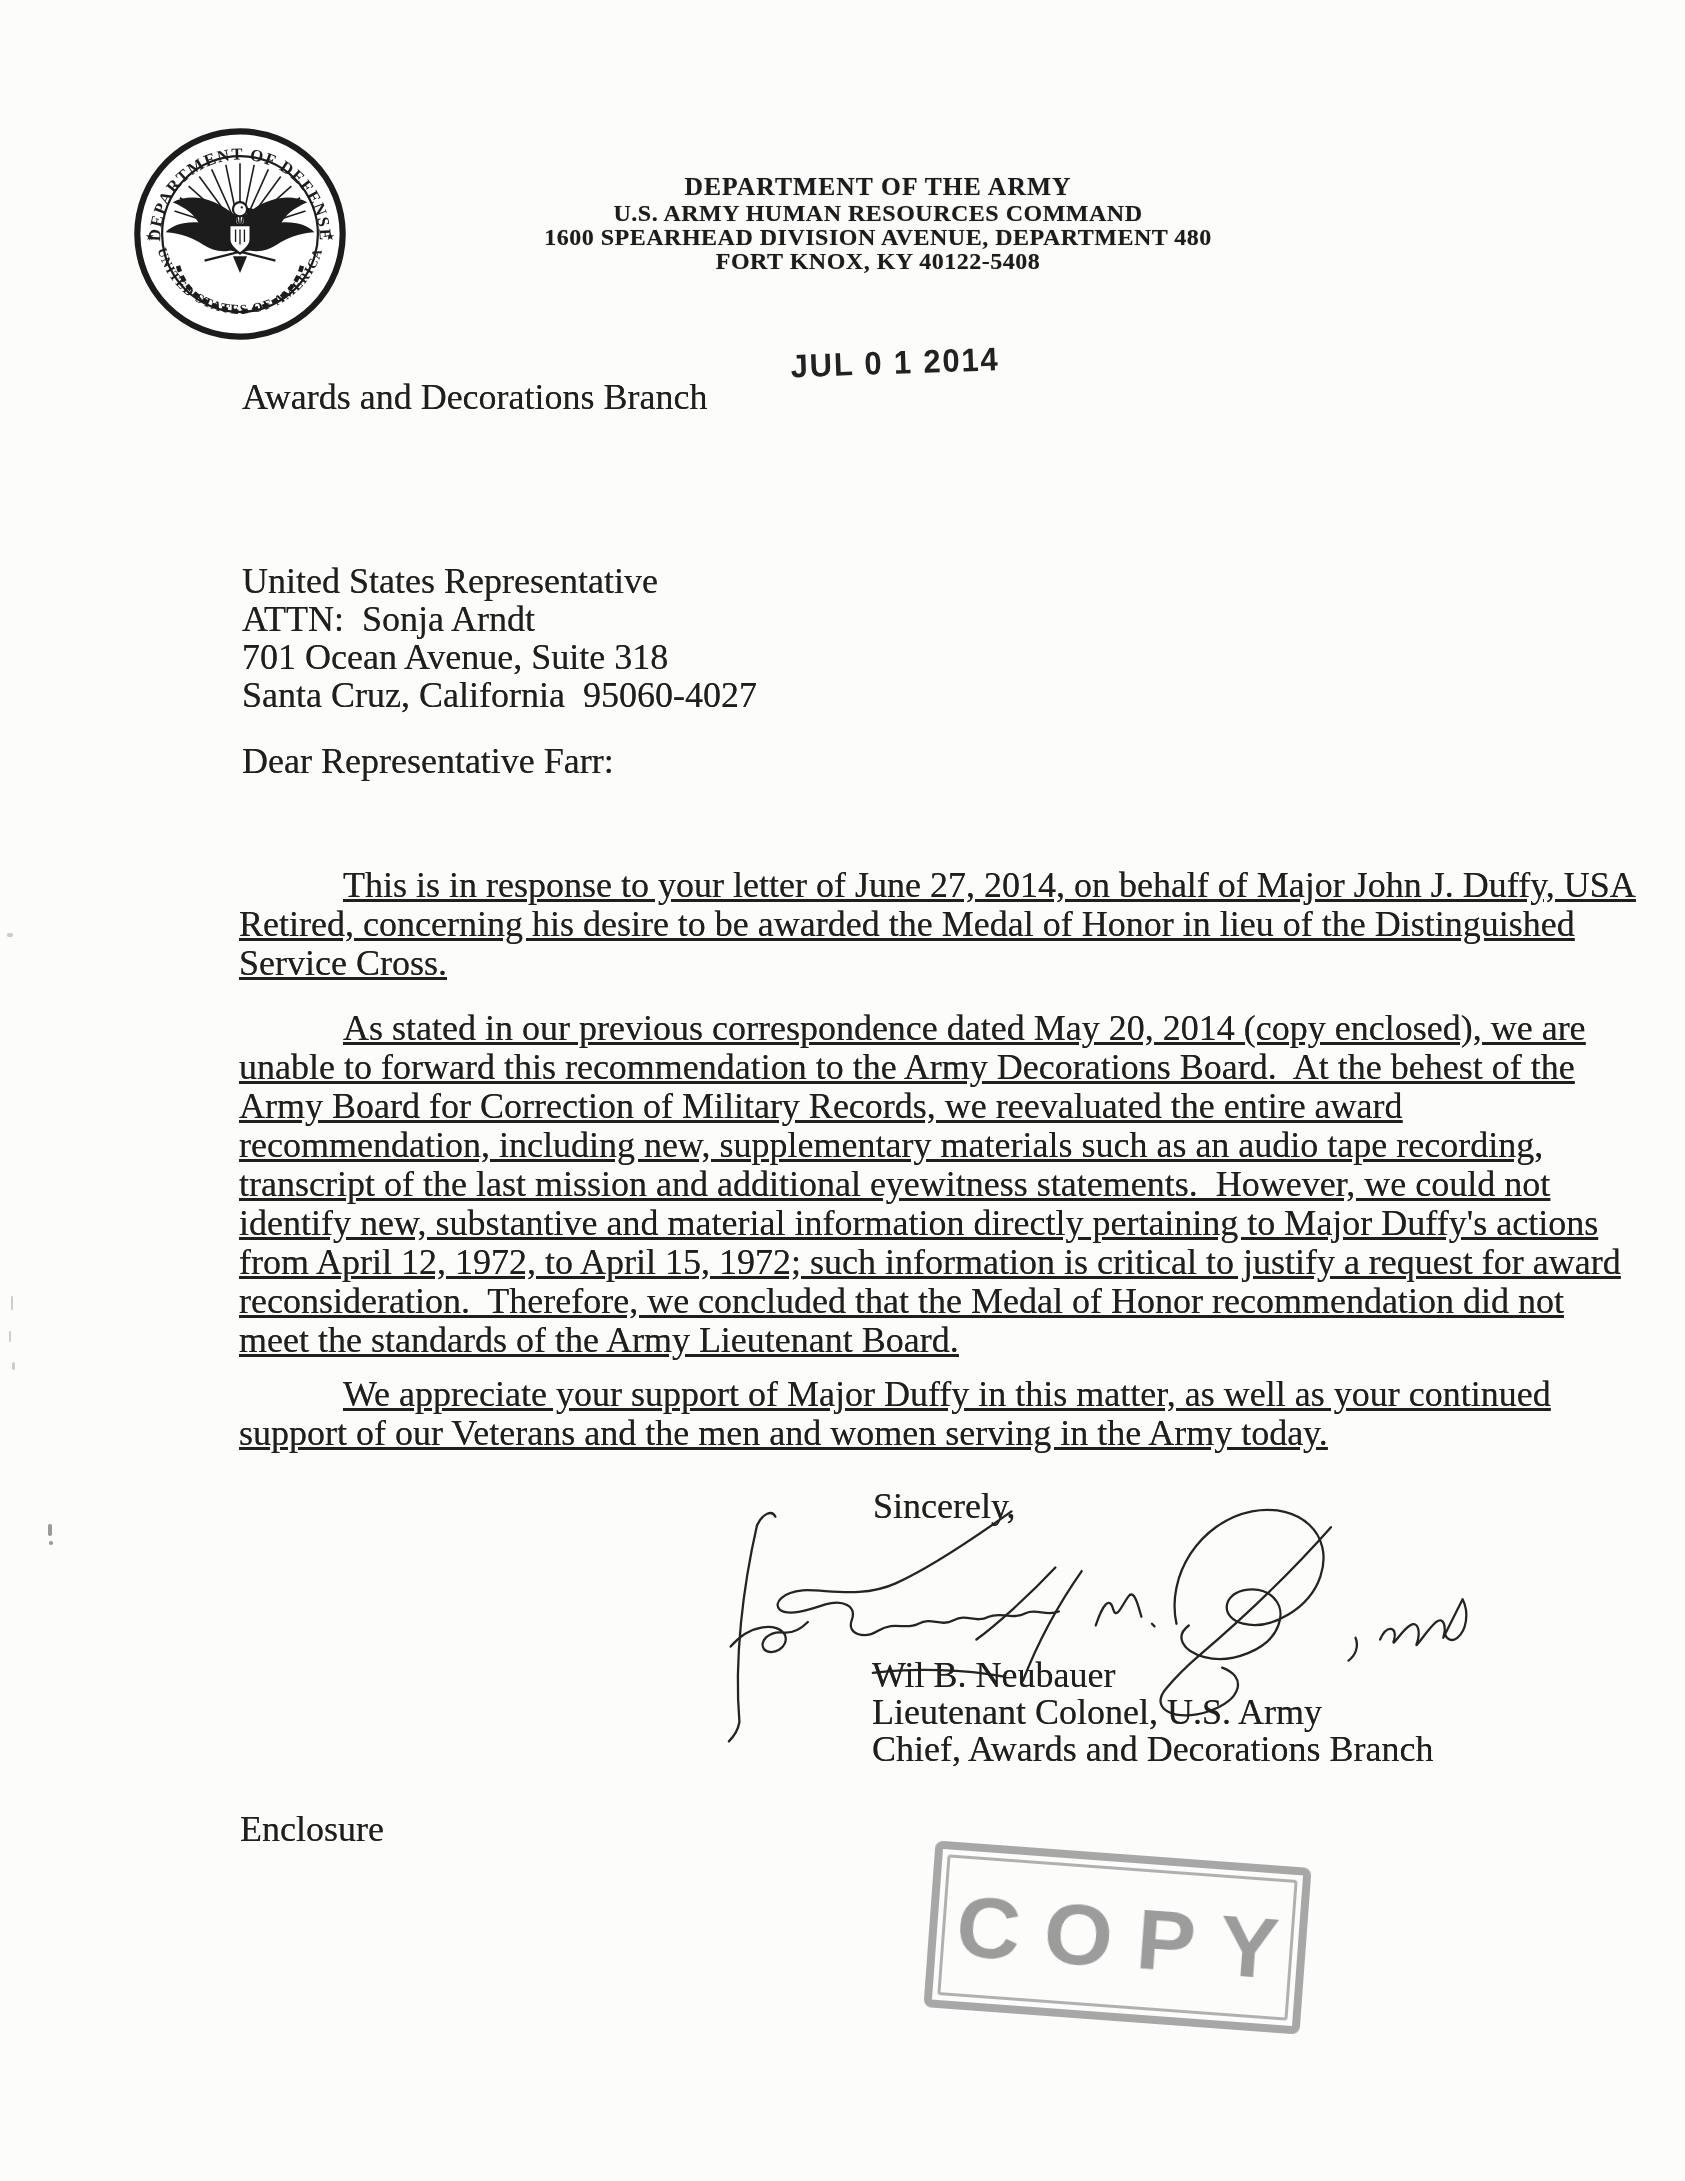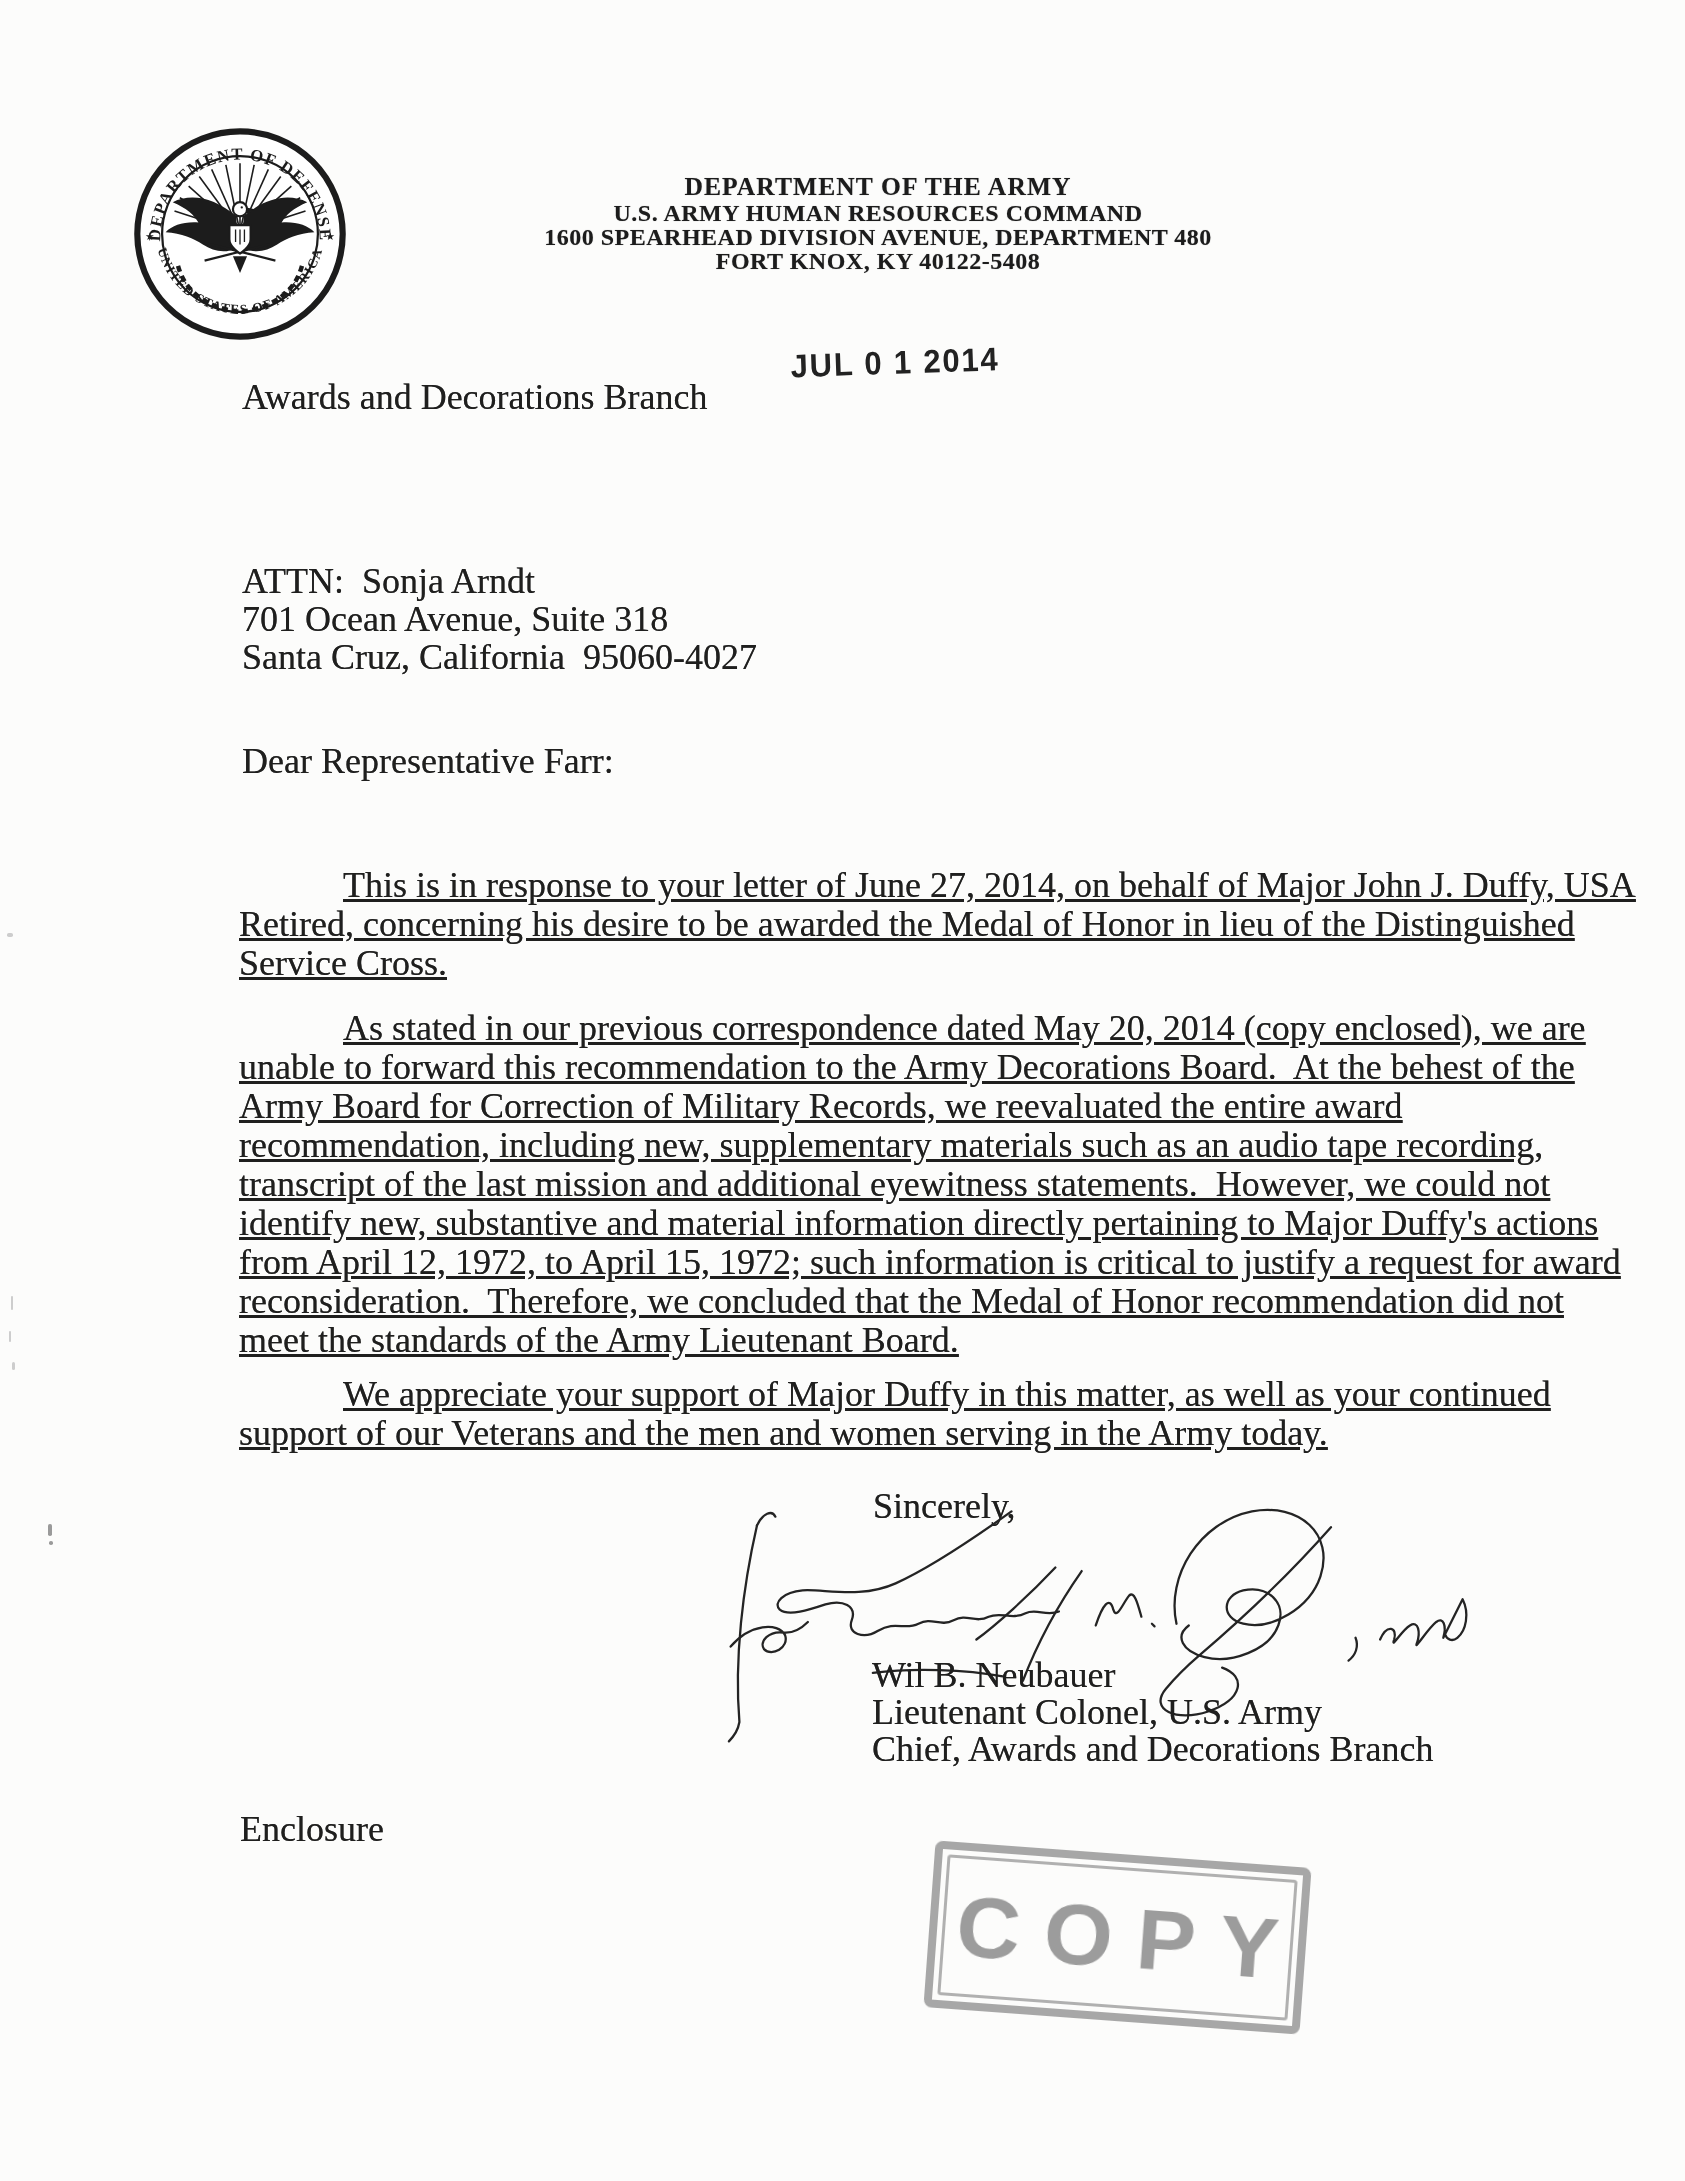--- a/index.html
+++ b/index.html
@@ -105,20 +105,21 @@
     <div class="hl1">DEPARTMENT OF THE ARMY</div>
     <div class="hl2">U.S. ARMY HUMAN RESOURCES COMMAND</div>
     <div class="hl2">1600 SPEARHEAD DIVISION AVENUE, DEPARTMENT 480</div>
     <div class="hl2">FORT KNOX, KY  40122-5408</div>
   </div>
 
   <div class="abs typed office line">Awards and Decorations Branch</div>
   <div class="abs datestamp">JUL 0 1 2014</div>
 
   <div class="abs typed recipient">
+    <div class="line">United States Representative</div>
     <div class="line">ATTN:  Sonja Arndt</div>
     <div class="line">701 Ocean Avenue, Suite 318</div>
     <div class="line">Santa Cruz, California  95060-4027</div>
   </div>
 
   <div class="abs typed salutation line">Dear Representative Farr:</div>
 
   <div class="abs typed para p1">
     <div class="line indent">This is in response to your letter of June 27, 2014, on behalf of Major John J. Duffy, USA</div>
     <div class="line">Retired, concerning his desire to be awarded the Medal of Honor in lieu of the Distinguished</div>

